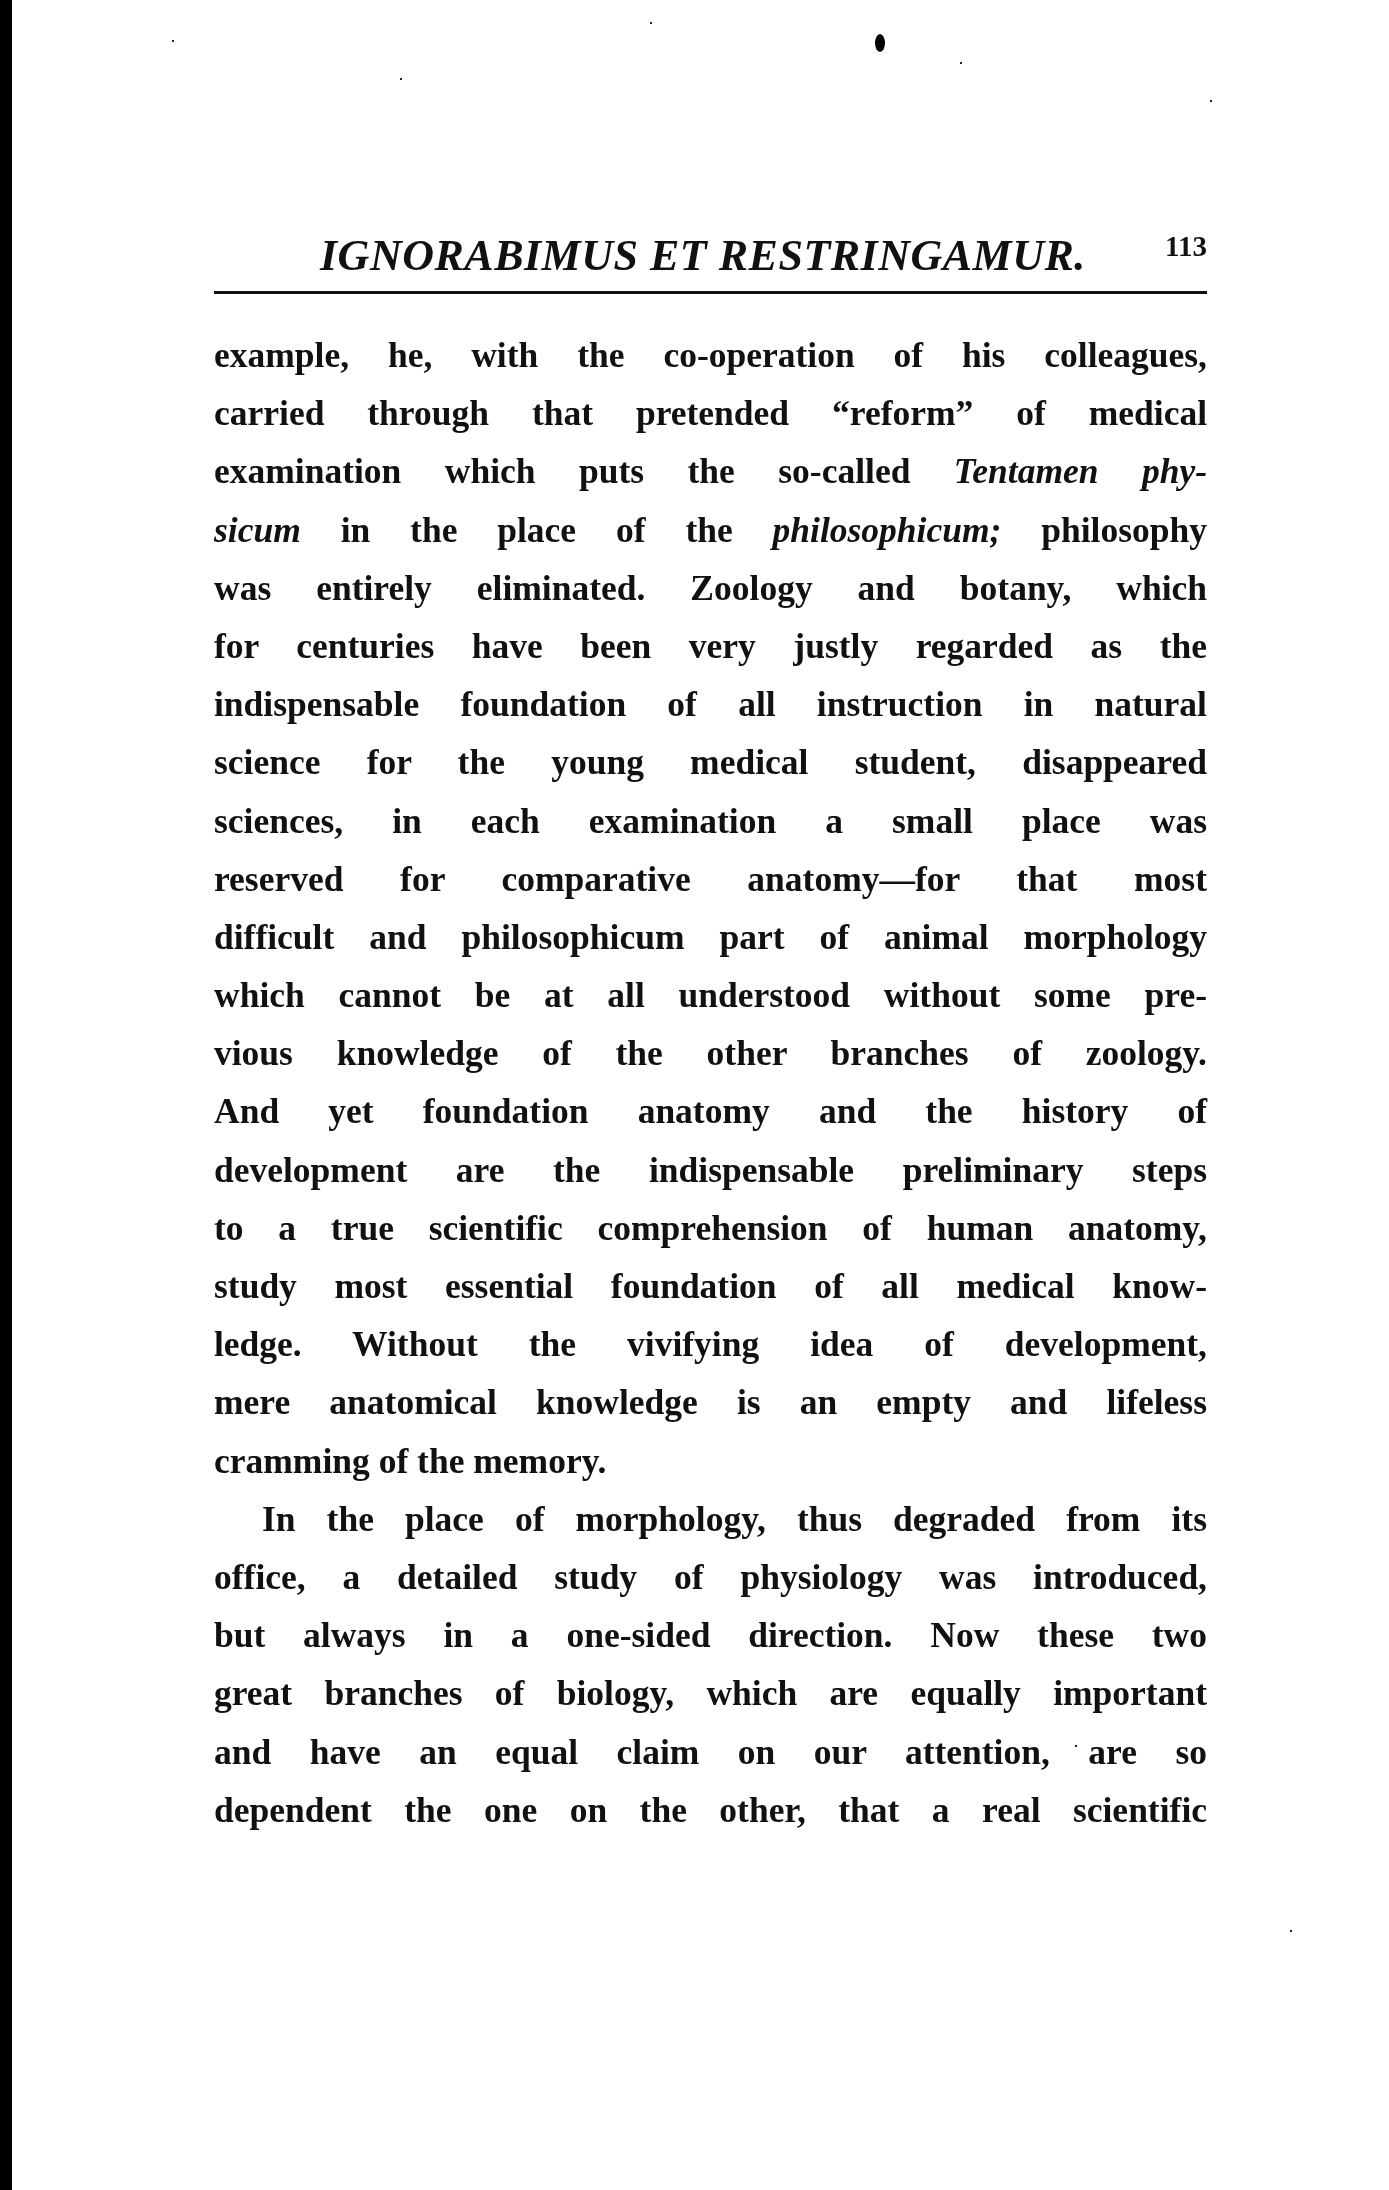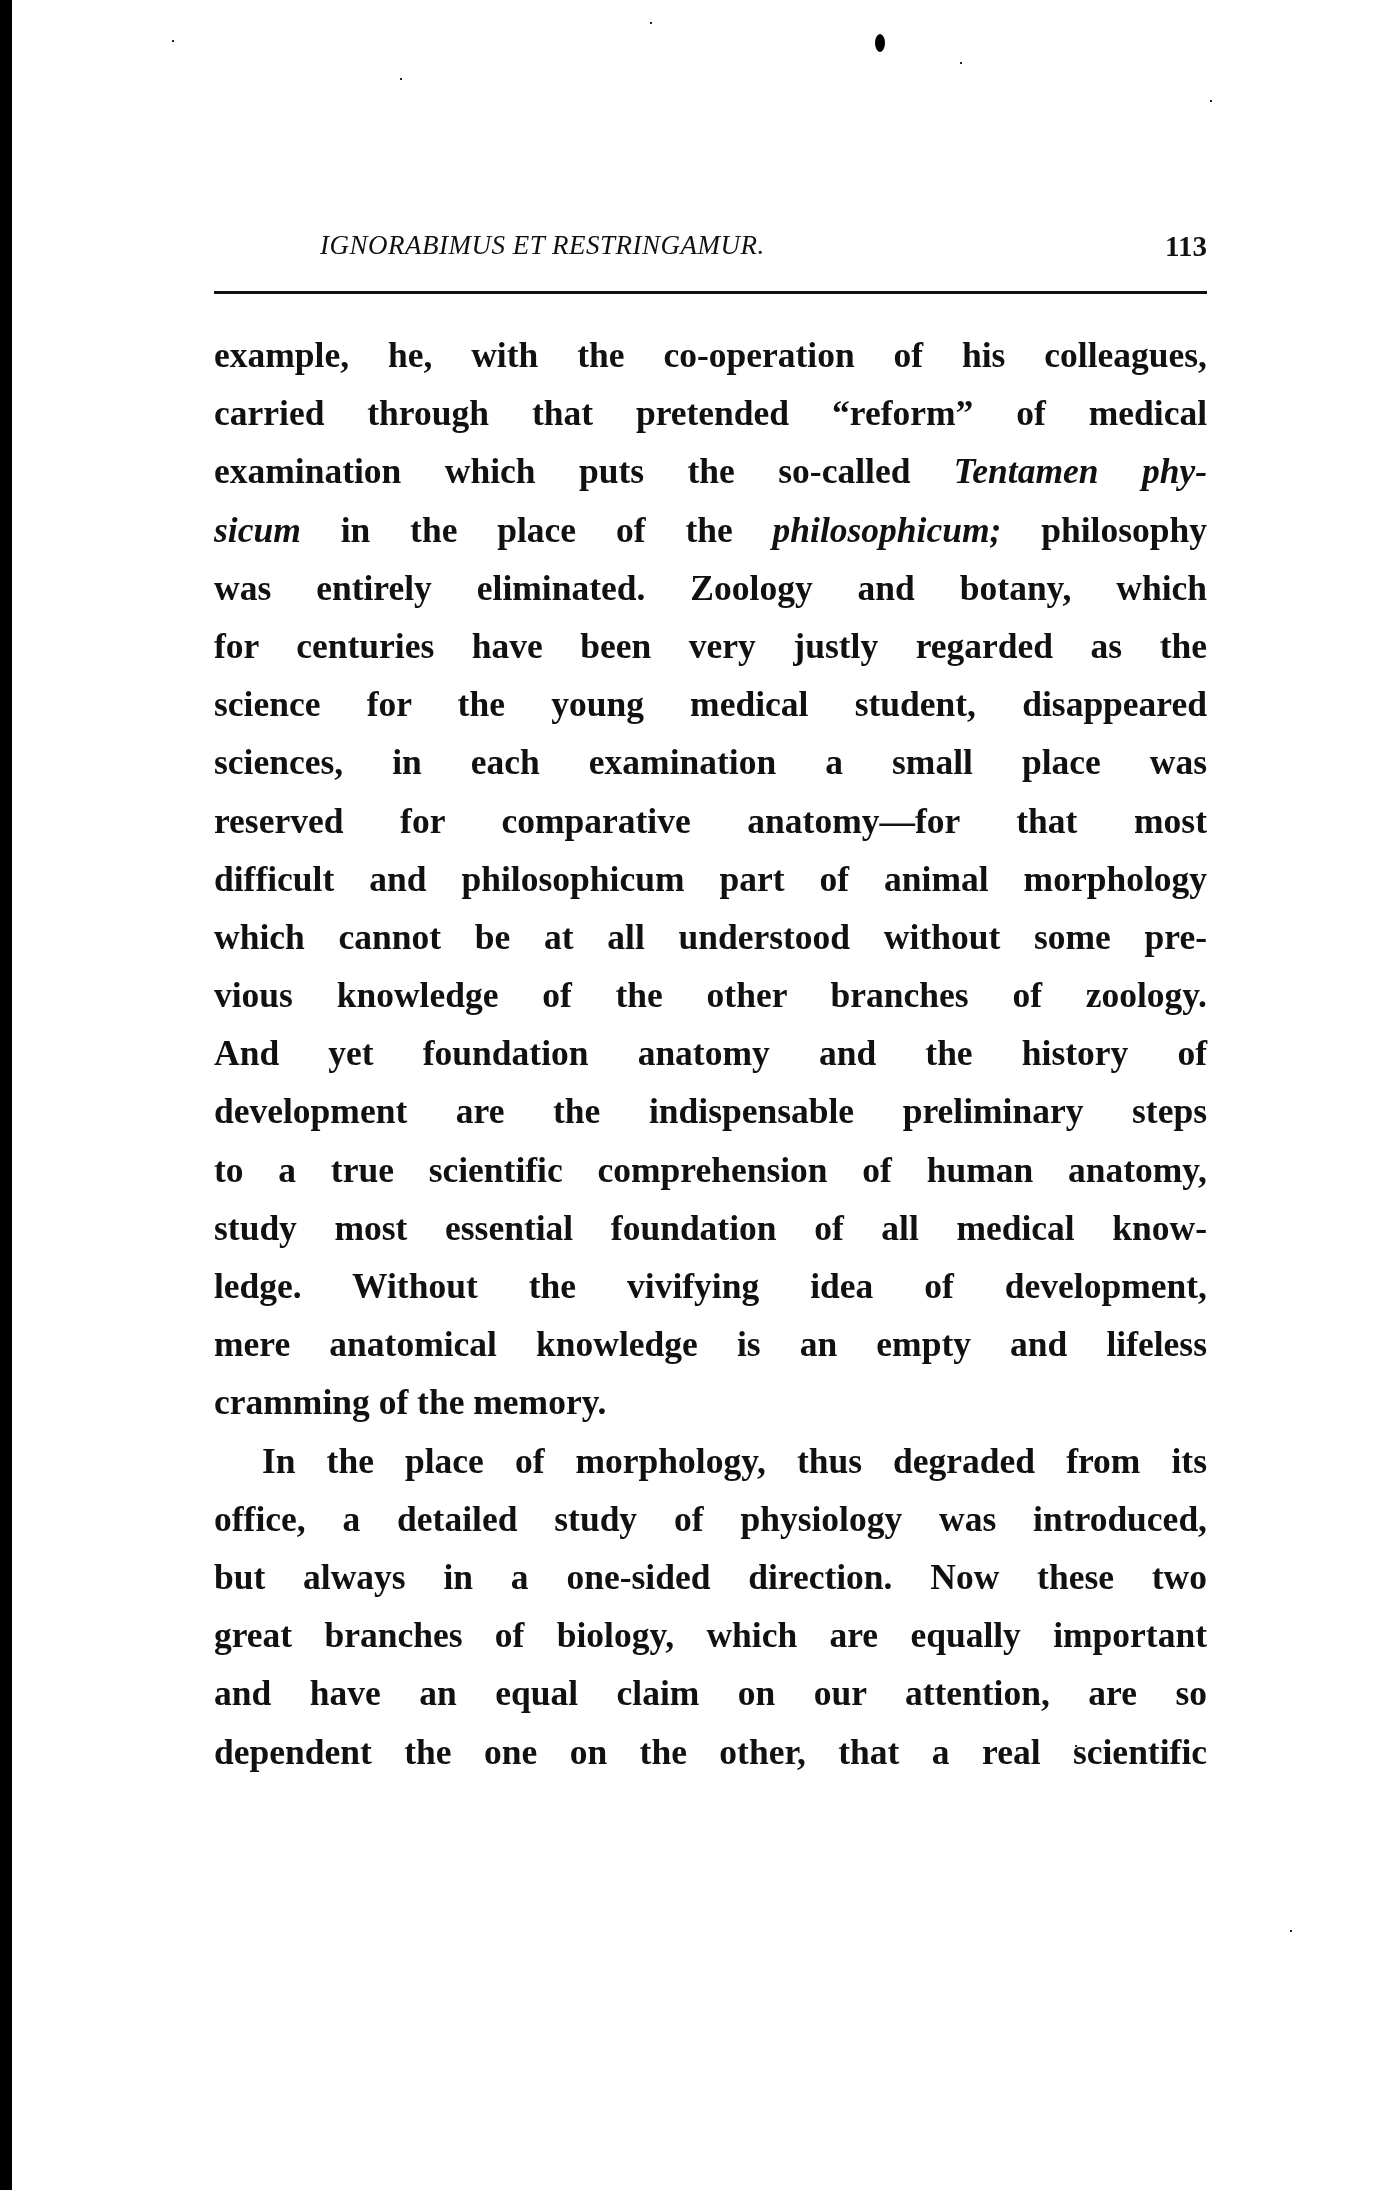--- a/index.html
+++ b/index.html
@@ -43,23 +43,24 @@
       left: 214px;
       top: 218px;
       width: 993px;
       height: 60px;
     }
     .running-title {
       position: absolute;
       left: 106px;
       top: 12px;
       font-style: italic;
-      font-size: 27px;
+      font-size: 44px;
       letter-spacing: 0.5px;
       white-space: nowrap;
+      font-weight: bold;
     }
     .page-number {
       position: absolute;
       right: 0px;
       top: 12px;
       font-size: 29px;
       font-weight: bold;
       white-space: nowrap;
     }
     .head-rule {
@@ -118,20 +119,21 @@
 <div class="head-rule"></div>
 
 <div class="body-text" id="body-text">
     <div>
       <span class="line"><span>example, he, with the co-operation of his colleagues,</span></span>
       <span class="line"><span>carried through that pretended “reform” of medical</span></span>
       <span class="line"><span>examination which puts the so-called </span><span class="it">Tentamen phy-</span></span>
       <span class="line"><span class="it">sicum</span><span> in the place of the </span><span class="it">philosophicum;</span><span> philosophy</span></span>
       <span class="line"><span>was entirely eliminated.  Zoology and botany, which</span></span>
       <span class="line"><span>for centuries have been very justly regarded as the</span></span>
+      <span class="line"><span>indispensable foundation of all instruction in natural</span></span>
       <span class="line"><span>science for the young medical student, disappeared</span></span>
       <span class="line"><span>sciences, in each examination a small place was</span></span>
       <span class="line"><span>reserved for comparative anatomy—for that most</span></span>
       <span class="line"><span>difficult and philosophicum part of animal morphology</span></span>
       <span class="line"><span>which cannot be at all understood without some pre-</span></span>
       <span class="line"><span>vious knowledge of the other branches of zoology.</span></span>
       <span class="line"><span>And yet foundation anatomy and the history of</span></span>
       <span class="line"><span>development are the indispensable preliminary steps</span></span>
       <span class="line"><span>to a true scientific comprehension of human anatomy,</span></span>
       <span class="line"><span>study most essential foundation of all medical know-</span></span>

